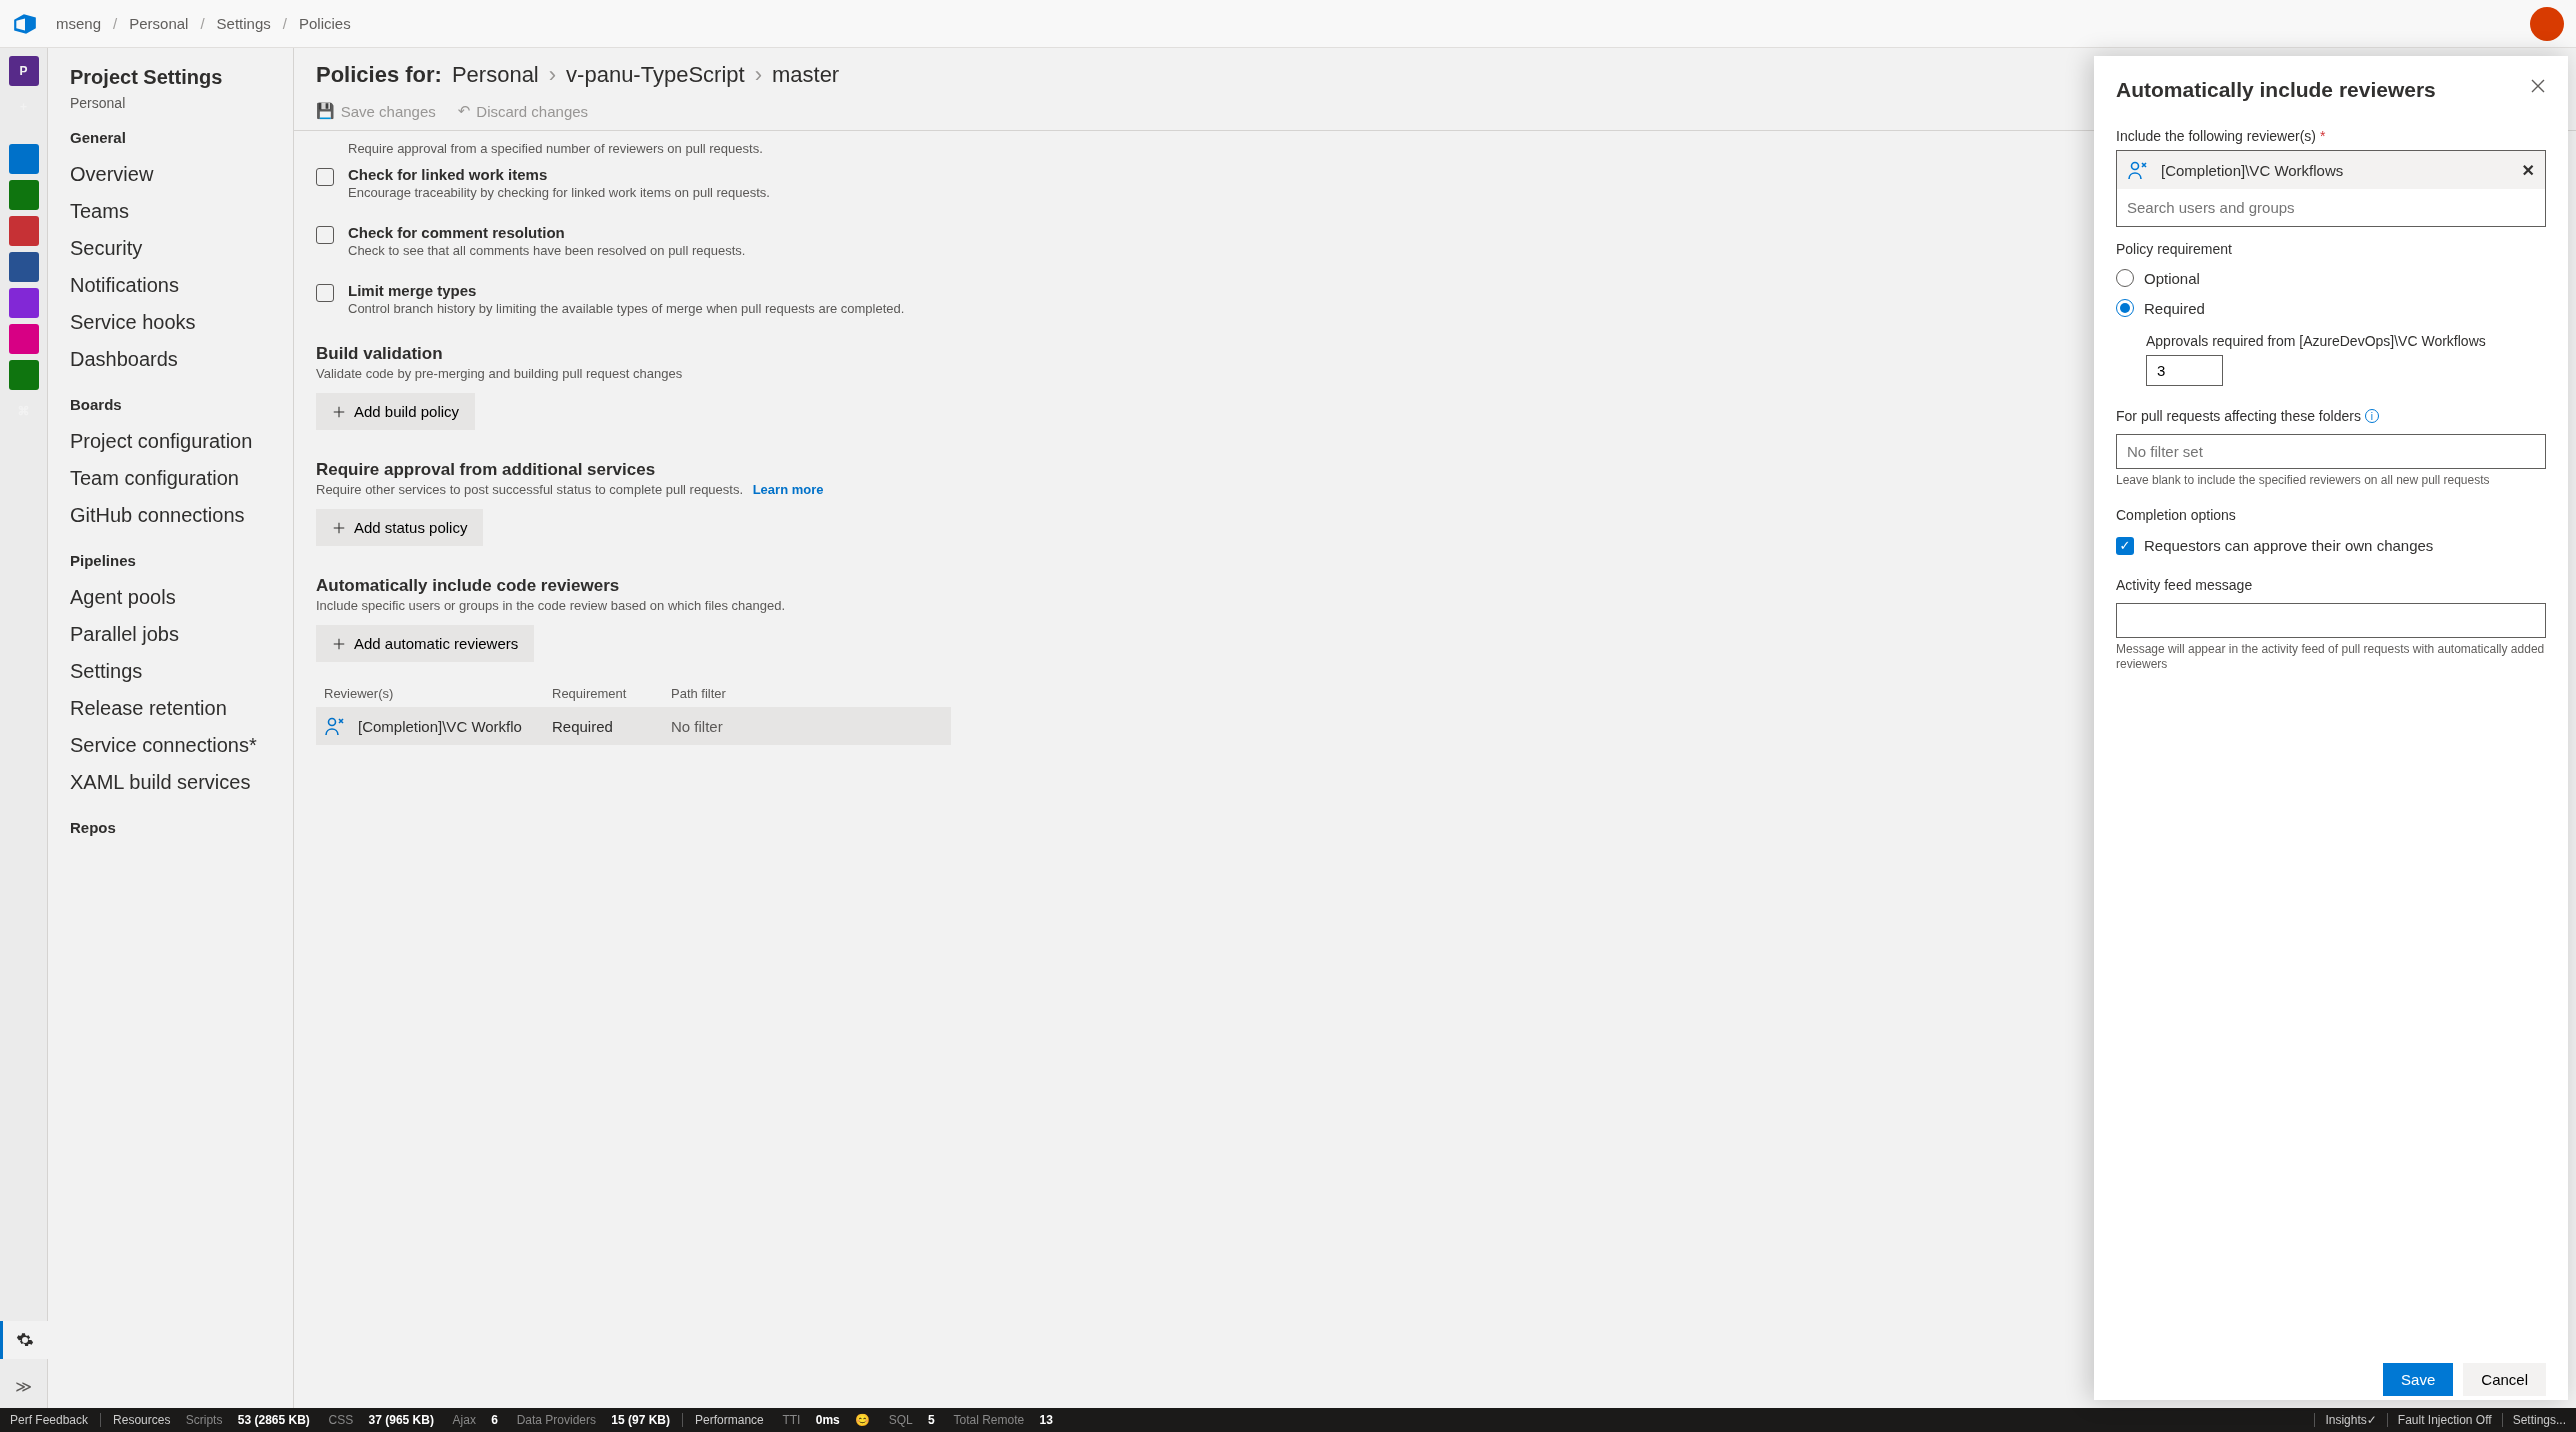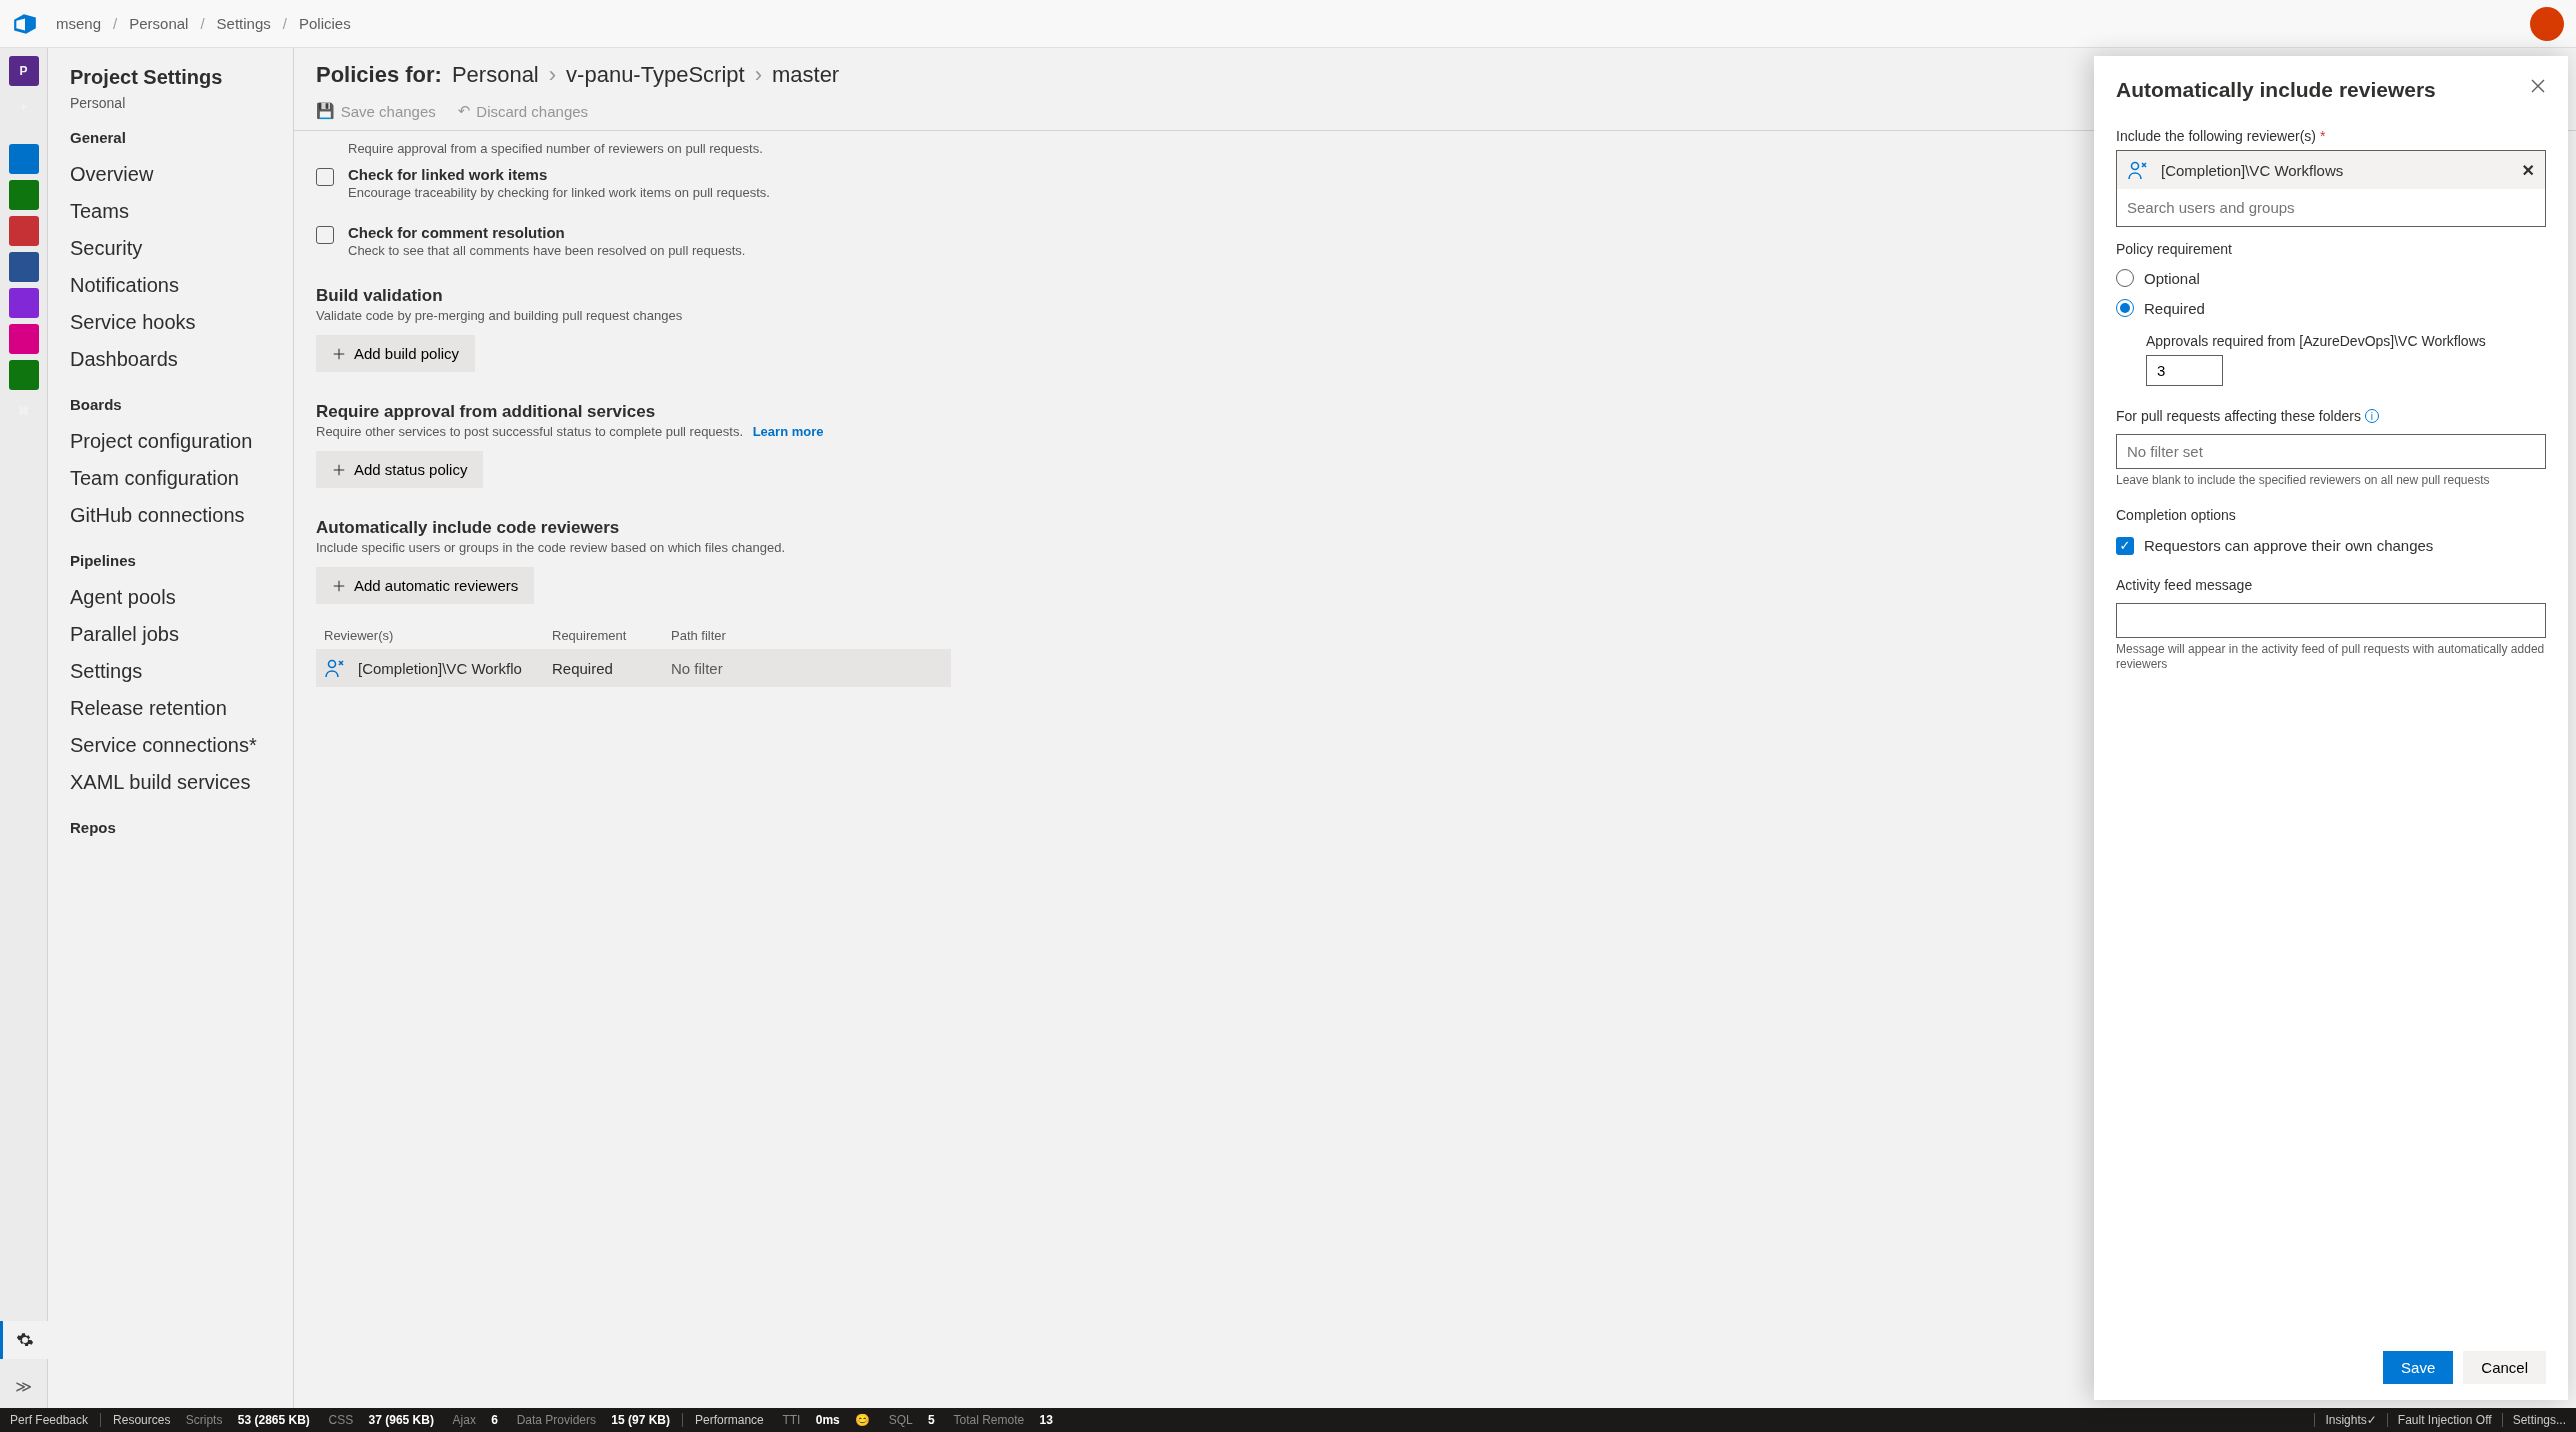--- a/index.html
+++ b/index.html
@@ -64,21 +64,21 @@
 .reviewer-table .thead div:nth-child(2){width:119px;}
 .reviewer-table .thead div:nth-child(3){flex:1;}
 .reviewer-table .trow { display:flex; align-items:center; background:#f3f2f1; padding:8px; font-size:15px;}
 .reviewer-table .trow div:nth-child(1){width:228px; display:flex; align-items:center; gap:8px;}
 .reviewer-table .trow div:nth-child(2){width:119px;}
 .reviewer-table .trow div:nth-child(3){flex:1; color:#605e5c;}
 .group-icon { display:inline-flex;}
 
 .overlay-dim { position:absolute; inset:0; background:rgba(0,0,0,0.05); pointer-events:none;}
 
-.flyout { position:absolute; top:8px; right:8px; bottom:8px; width:474px; background:#fff; box-shadow: -4px 0 24px rgba(0,0,0,0.2); display:flex; flex-direction:column; padding:22px 22px 16px;}
+.flyout { position:absolute; top:8px; right:8px; bottom:8px; width:474px; background:#fff; box-shadow: -4px 0 24px rgba(0,0,0,0.2); display:flex; flex-direction:column; padding:22px 22px 4px;}
 .flyout h2 { font-size:21px; font-weight:700; margin-bottom:26px;}
 .flyout .close-btn { position:absolute; top:22px; right:22px; cursor:pointer; font-size:16px; color:#605e5c;}
 .form-label { font-size:14px; margin-bottom:6px; display:flex; align-items:center; gap:4px;}
 .req-star { color:#d13438;}
 .reviewer-box { border:1px solid #605e5c; margin-bottom:14px;}
 .selected-reviewer { background:#f3f2f1; padding:8px 10px; display:flex; align-items:center; gap:8px; font-size:15px;}
 .selected-reviewer .remove-x { margin-left:auto; cursor:pointer; font-weight:700; font-size:16px;}
 .reviewer-box input { border:none; width:100%; padding:10px; font-size:15px; outline:none;}
 .radio-row { display:flex; align-items:center; gap:10px; margin:6px 0; font-size:15px;}
 .radio-outer { width:18px; height:18px; border:1.5px solid #605e5c; border-radius:50%; display:flex; align-items:center; justify-content:center;}
@@ -210,20 +210,27 @@
       </div>
 
       <div class="policy-toggle">
         <div class="cb"></div>
         <div>
           <div class="pt-title">Check for comment resolution</div>
           <div class="pt-desc">Check to see that all comments have been resolved on pull requests.</div>
         </div>
       </div>
 
+      <div class="policy-toggle">
+        <div class="cb"></div>
+        <div>
+          <div class="pt-title">Limit merge types</div>
+          <div class="pt-desc">Control branch history by limiting the available types of merge when pull requests are completed.</div>
+        </div>
+      </div>
 
       <div class="section-h">Build validation</div>
       <div class="section-sub">Validate code by pre-merging and building pull request changes</div>
       <button class="add-btn">
         <svg class="plus-svg" viewBox="0 0 16 16">
             <path stroke="#323130" stroke-width="1.2" d="M8 2v12M2 8h12"></path>
           </svg>
         <span>Add build policy</span>
       </button>
 

